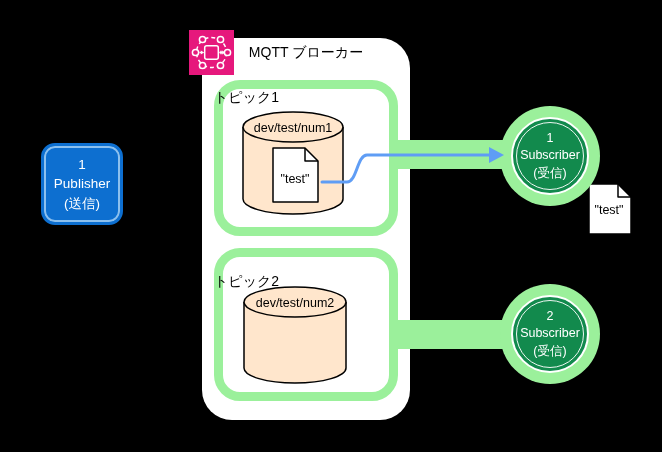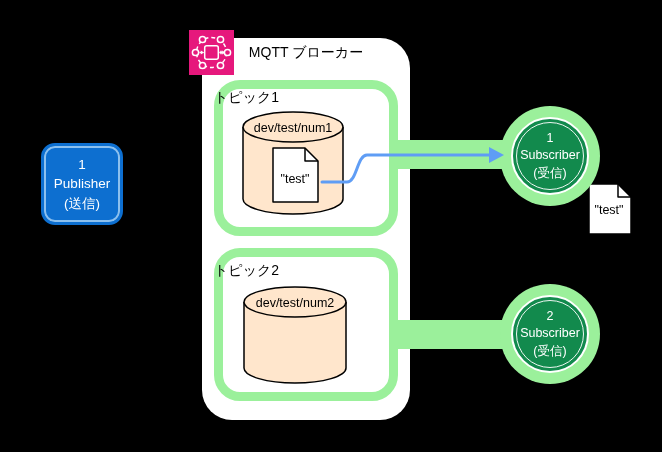--- a/index.html
+++ b/index.html
@@ -33,21 +33,21 @@
   .topic{
     left:214px;width:184px;box-sizing:border-box;background:#ffffff;
     border:9px solid #9bf09b;border-radius:26px;z-index:2;
   }
   .topic1{top:80px;height:156px;}
   .topic2{top:248px;height:153px;}
   .topic-label{
     left:214px;width:184px;font-size:14px;color:#000000;z-index:3;
   }
   .topic1-label{top:89px;}
-  .topic2-label{top:262px;}
+  .topic2-label{top:273px;}
 
   .cyl{z-index:3;}
   .cyl1{left:242px;top:111px;}
   .cyl2{left:243px;top:286px;}
   .doc{z-index:4;}
   .doc1{left:272px;top:147px;}
   .doc2{left:588px;top:183px;z-index:2;}
 
   
   .band{background:#9bf09b;z-index:3;}

